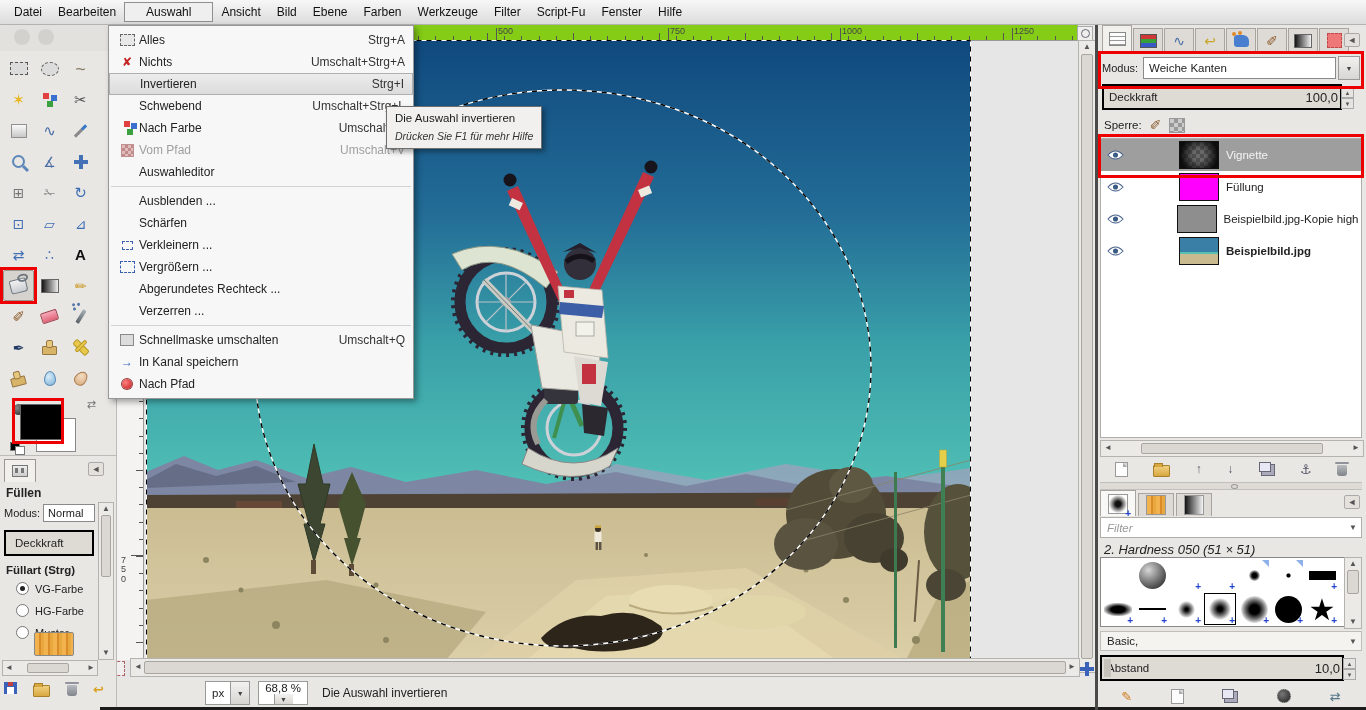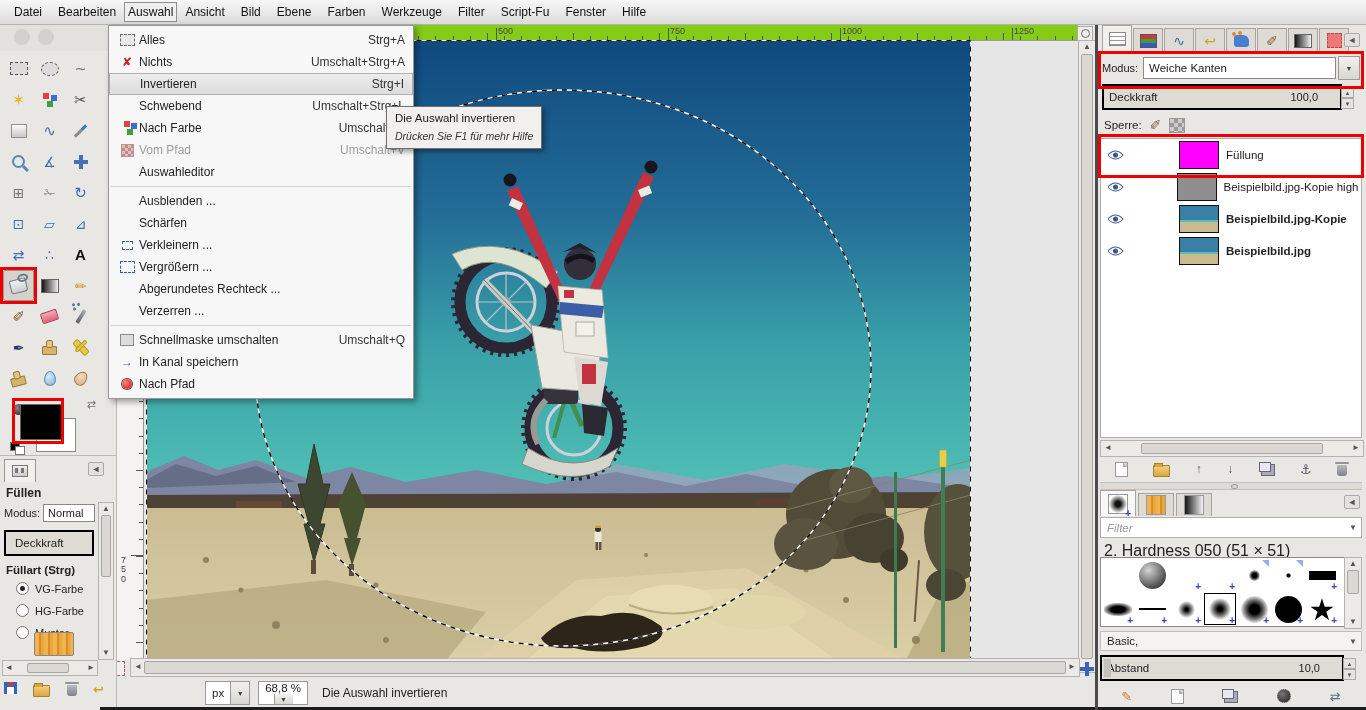--- a/index.html
+++ b/index.html
@@ -4,21 +4,21 @@
 <style>
   html,body{margin:0;padding:0;background:#555;}
   #app{position:relative;width:1366px;height:710px;overflow:hidden;background:#e9e7e4;
        font-family:"Liberation Sans","DejaVu Sans",sans-serif;font-size:11px;color:#222;}
   .abs{position:absolute;}
   
   #menubar{position:absolute;left:0;top:0;width:1366px;height:25px;
     background:linear-gradient(#f7f7f7,#dcdcdc);border-bottom:1px solid #b2b2b2;
     display:flex;align-items:center;padding-left:6px;box-sizing:border-box;z-index:60;}
   .mb-item{padding:3px 8px;font-size:12px;color:#111;cursor:default;}
-  .mb-item.active{background:#efefef;border:1px solid #8f8f8f;padding:2px 3px;}
+  .mb-item.active{background:#efefef;border:1px solid #8f8f8f;padding:2px 21px;}
   
   #select-menu{position:absolute;left:108px;top:25px;width:304px;background:#f7f7f7;
     border:1px solid #979797;box-shadow:3px 3px 6px rgba(0,0,0,.35);z-index:100;padding:3px 0;}
   .mi{height:22px;display:flex;align-items:center;font-size:12px;position:relative;padding:0 8px 0 6px;}
   .mi .mi-ico{width:24px;display:flex;justify-content:center;align-items:center;flex:none;}
   .mi .mi-label{flex:1;white-space:nowrap;}
   .mi .mi-short{color:#333;white-space:nowrap;}
   .mi.hl{background:linear-gradient(#ececec,#dcdcdc);border:1px solid #b0b0b0;height:20px;}
   .mi.disabled .mi-label,.mi.disabled .mi-short{color:#9f9f9f;}
   .msep{height:1px;background:#d2d2d2;margin:3px 2px;}
@@ -146,21 +146,21 @@
   .dt-channels{width:15px;height:12px;border:1px solid #555;background:linear-gradient(#d03838 0 4px,#38a038 4px 8px,#3858c8 8px 12px);}
   .dt-gradient{width:16px;height:12px;border:1px solid #666;background:linear-gradient(90deg,#131313,#f2f2f2);}
   .dt-patterns{width:13px;height:13px;background:#ee7878;border:1px dashed #c04848;}
   .dt-pointer{width:15px;height:12px;background:#4a7fd0;border-radius:3px 6px 3px 3px;position:relative;}
   .dt-pointer:after{content:'';position:absolute;left:-2px;top:-3px;width:4px;height:4px;border-radius:50%;background:#e08828;box-shadow:6px -1px 0 #e08828;}
   #modus-row{position:absolute;left:4px;top:31px;width:258px;display:flex;align-items:center;}
   #modus-combo{flex:1;height:20px;background:#fff;border:1px solid #8a8a8a;margin-left:5px;display:flex;align-items:center;padding-left:5px;font-size:11.5px;}
   #modus-btn{width:20px;height:22px;margin-left:2px;background:linear-gradient(#f2f1ef,#d8d6d2);border:1px solid #9a9a9a;display:flex;align-items:center;justify-content:center;font-size:7px;color:#444;}
   .slider-box{border:2px solid #000;background:#dedbd5;display:flex;align-items:center;box-sizing:border-box;position:relative;justify-content:flex-end;}
   .slider-box .sl-label{padding-left:5px;flex:1;font-size:11.5px;}
-  .slider-box .sl-val{padding-right:22px;font-size:11px;}
+  .slider-box .sl-val{padding-right:2px;font-size:13px;}
   .spin{position:absolute;right:-14px;top:1px;display:flex;flex-direction:column;}
   .spin span{font-size:6px;color:#555;border:1px solid #aaa;background:#e6e4e0;width:11px;height:9px;display:flex;align-items:center;justify-content:center;}
   #rd-opacity{position:absolute;left:4px;top:59px;width:240px;height:26px;}
   #rd-lock{position:absolute;left:6px;top:92px;display:flex;align-items:center;font-size:11.5px;}
   .checker{background-color:#ccc;background-image:linear-gradient(45deg,#999 25%,transparent 25%,transparent 75%,#999 75%),linear-gradient(45deg,#999 25%,transparent 25%,transparent 75%,#999 75%);background-size:8px 8px;background-position:0 0,4px 4px;}
   #layers-list{position:absolute;left:2px;top:113px;width:262px;height:300px;background:#fff;border:1px solid #b0aeaa;box-sizing:border-box;overflow:hidden;}
   .layer-row{height:32px;display:flex;align-items:center;}
   .layer-row.sel{background:#9e9e9e;}
   .layer-row .eye{width:20px;margin-left:6px;display:flex;}
   .lth{width:40px;height:28px;border:1px solid #111;margin-left:52px;flex:none;box-sizing:border-box;}
@@ -179,21 +179,21 @@
   .bt{width:34px;height:22px;background:#dedbd6;border:1px solid #a8a5a0;border-bottom:none;display:flex;align-items:center;justify-content:center;margin-right:2px;}
   .bt.active{background:#f8f8f6;height:25px;}
   .bt-brush{width:18px;height:18px;background:radial-gradient(circle,#111 20%,rgba(40,40,40,.55) 45%,#fff 72%);border:1px solid #999;position:relative;}
   .bt-brush:after{content:'+';position:absolute;right:-4px;bottom:-6px;color:#2244cc;font-size:10px;font-weight:bold;}
   .bt-pattern{width:18px;height:18px;border:1px solid #999;background:repeating-linear-gradient(90deg,#f2b24e 0 4px,#d98c28 4px 6px,#e8a83e 6px 9px);}
   .bt-gradient{width:18px;height:18px;border:1px solid #999;background:linear-gradient(90deg,#131313,#f5f5f5);}
   #brush-collapse{position:absolute;right:6px;top:470px;}
   #filter-row{position:absolute;left:2px;top:492px;width:262px;height:21px;background:#fff;border:1px solid #b0aeaa;box-sizing:border-box;display:flex;align-items:center;}
   #filter-row .ph{flex:1;padding-left:6px;font-style:italic;color:#999;font-size:11.5px;}
   #filter-row .dd{width:16px;font-size:8px;color:#555;text-align:center;}
-  #brush-name{position:absolute;left:6px;top:517px;font-size:16px;color:#222;}
+  #brush-name{position:absolute;left:6px;top:517px;font-style:italic;font-size:13px;color:#222;}
   #brush-grid{position:absolute;left:2px;top:532px;width:262px;height:70px;background:#fff;border:1px solid #888;box-sizing:border-box;}
   .bg-row{display:flex;height:34px;}
   .bcell{width:34px;height:34px;position:relative;display:flex;align-items:center;justify-content:center;}
   .bcell.sel{outline:1px solid #000;outline-offset:-2px;}
   .bcell .plus{position:absolute;right:2px;bottom:0;color:#2244cc;font-size:10px;font-weight:bold;line-height:1;}
   .bcell .tri{position:absolute;right:2px;top:2px;width:0;height:0;border-left:7px solid transparent;border-top:7px solid #8fb0e8;}
   .b-sphere{width:27px;height:27px;border-radius:50%;background:radial-gradient(circle at 35% 30%,#d6d6d6,#6a6a6a 55%,#161616);}
   .b-dot-m{width:11px;height:11px;border-radius:50%;background:radial-gradient(circle,#000 30%,rgba(0,0,0,.4) 60%,transparent 75%);}
   .b-dot-t{width:5px;height:5px;border-radius:50%;background:radial-gradient(circle,#000 40%,transparent 80%);}
   .b-bar{width:27px;height:9px;background:#000;}
@@ -841,20 +841,30 @@
         </span>
     </div>
 
     <div id="rd-lock">
       <span>Sperre:</span>
       <span style="font-size:14px;color:#8a5a2a;margin:0 8px;">✐</span>
       <span class="checker" style="width:14px;height:13px;display:inline-block;border:1px solid #999;"></span>
     </div>
 
     <div id="layers-list">
+        <div class="layer-row sel">
+          <span class="eye">
+            <svg viewBox="0 0 18 12" width="17" height="12">
+              <path d="M1,6 Q9,-2.5 17,6 Q9,14.5 1,6 Z" fill="#fff" stroke="#45608a" stroke-width="1.1"></path>
+              <circle cx="9" cy="6" r="2.7" fill="#3a5a88"></circle>
+            </svg>
+          </span>
+          <span class="lth th-vignette"></span>
+          <span class="lname">Vignette</span>
+        </div>
         <div class="layer-row">
           <span class="eye">
             <svg viewBox="0 0 18 12" width="17" height="12">
               <path d="M1,6 Q9,-2.5 17,6 Q9,14.5 1,6 Z" fill="#fff" stroke="#45608a" stroke-width="1.1"></path>
               <circle cx="9" cy="6" r="2.7" fill="#3a5a88"></circle>
             </svg>
           </span>
           <span class="lth th-magenta"></span>
           <span class="lname">Füllung</span>
         </div>
@@ -869,30 +879,20 @@
           <span class="lname">Beispielbild.jpg-Kopie high pas</span>
         </div>
         <div class="layer-row">
           <span class="eye">
             <svg viewBox="0 0 18 12" width="17" height="12">
               <path d="M1,6 Q9,-2.5 17,6 Q9,14.5 1,6 Z" fill="#fff" stroke="#45608a" stroke-width="1.1"></path>
               <circle cx="9" cy="6" r="2.7" fill="#3a5a88"></circle>
             </svg>
           </span>
           <span class="lth th-photo"></span>
-          <span class="lname bold">Beispielbild.jpg-Kopie</span>
-        </div>
-        <div class="layer-row">
-          <span class="eye">
-            <svg viewBox="0 0 18 12" width="17" height="12">
-              <path d="M1,6 Q9,-2.5 17,6 Q9,14.5 1,6 Z" fill="#fff" stroke="#45608a" stroke-width="1.1"></path>
-              <circle cx="9" cy="6" r="2.7" fill="#3a5a88"></circle>
-            </svg>
-          </span>
-          <span class="lth th-photo"></span>
           <span class="lname bold">Beispielbild.jpg</span>
         </div>
       </div>
     <div class="annot" style="left:0px;top:109px;width:260px;height:38px;"></div>
 
     <div id="rd-hscroll" class="hscroll">
       <span class="sarrow" style="left:3px;top:3px;">◄</span>
       <div class="sthumb" style="left:40px;top:2px;right:40px;bottom:2px;"></div>
       <span class="sarrow" style="right:3px;top:3px;">►</span>
     </div>

